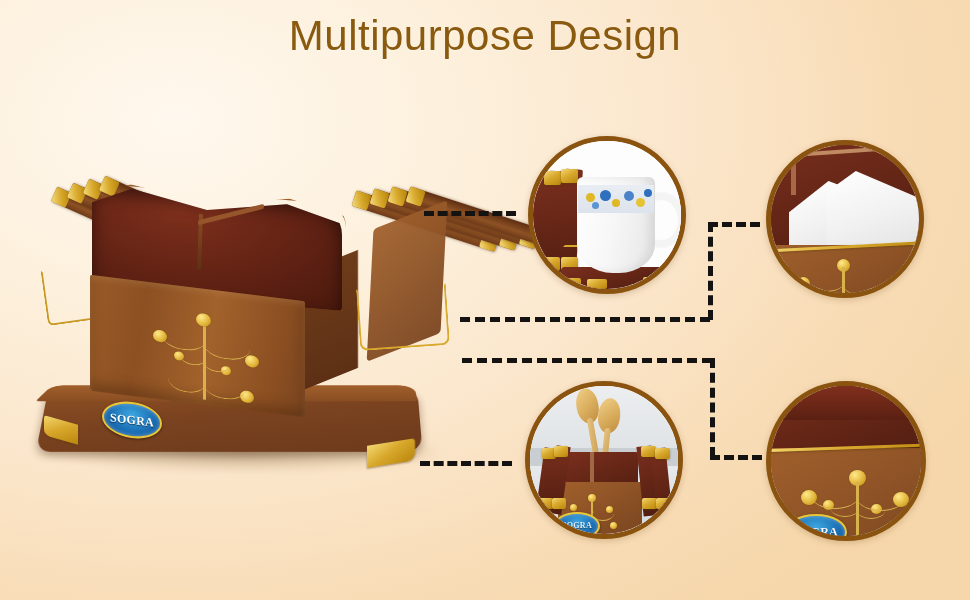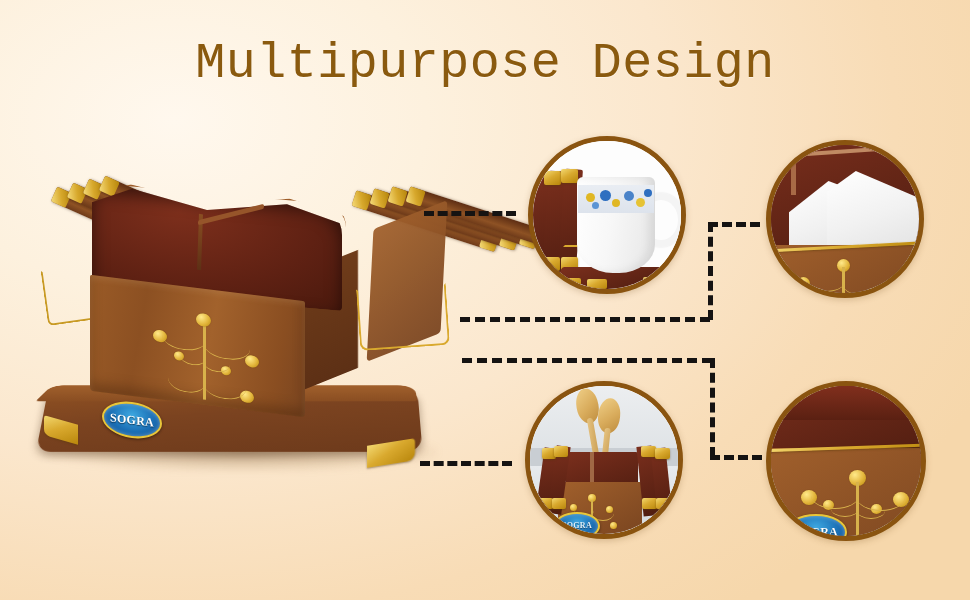--- a/index.html
+++ b/index.html
@@ -8,23 +8,23 @@
     font-family:"Liberation Sans", sans-serif;
     background:#fbeed8;
   }
   #poster{
     position:relative;width:970px;height:600px;overflow:hidden;
     background:
       radial-gradient(ellipse 900px 620px at 18% 20%, #fff8ee 0%, #fdf1de 28%, #fbe7cd 55%, #f8dcb6 80%, #f6d7ab 100%);
   }
   
   #title{
-    position:absolute;top:35px;left:0;width:970px;text-align:center;
-    font-family:Liberation Mono, monospace;
-    font-size:50px;font-weight:400;letter-spacing:.5px;
+    position:absolute;top:12px;left:0;width:970px;text-align:center;
+    font-family:Liberation Sans, sans-serif;
+    font-size:42px;font-weight:400;letter-spacing:.5px;
     color:#8a5a0f;
     text-shadow:0 1px 0 rgba(255,255,255,.5);
     white-space:nowrap;
   }
 
   
   .dash-h{position:absolute;height:0;border-top:5px dashed #151312;}
   .dash-v{position:absolute;width:0;border-left:5px dashed #151312;}
 
   

